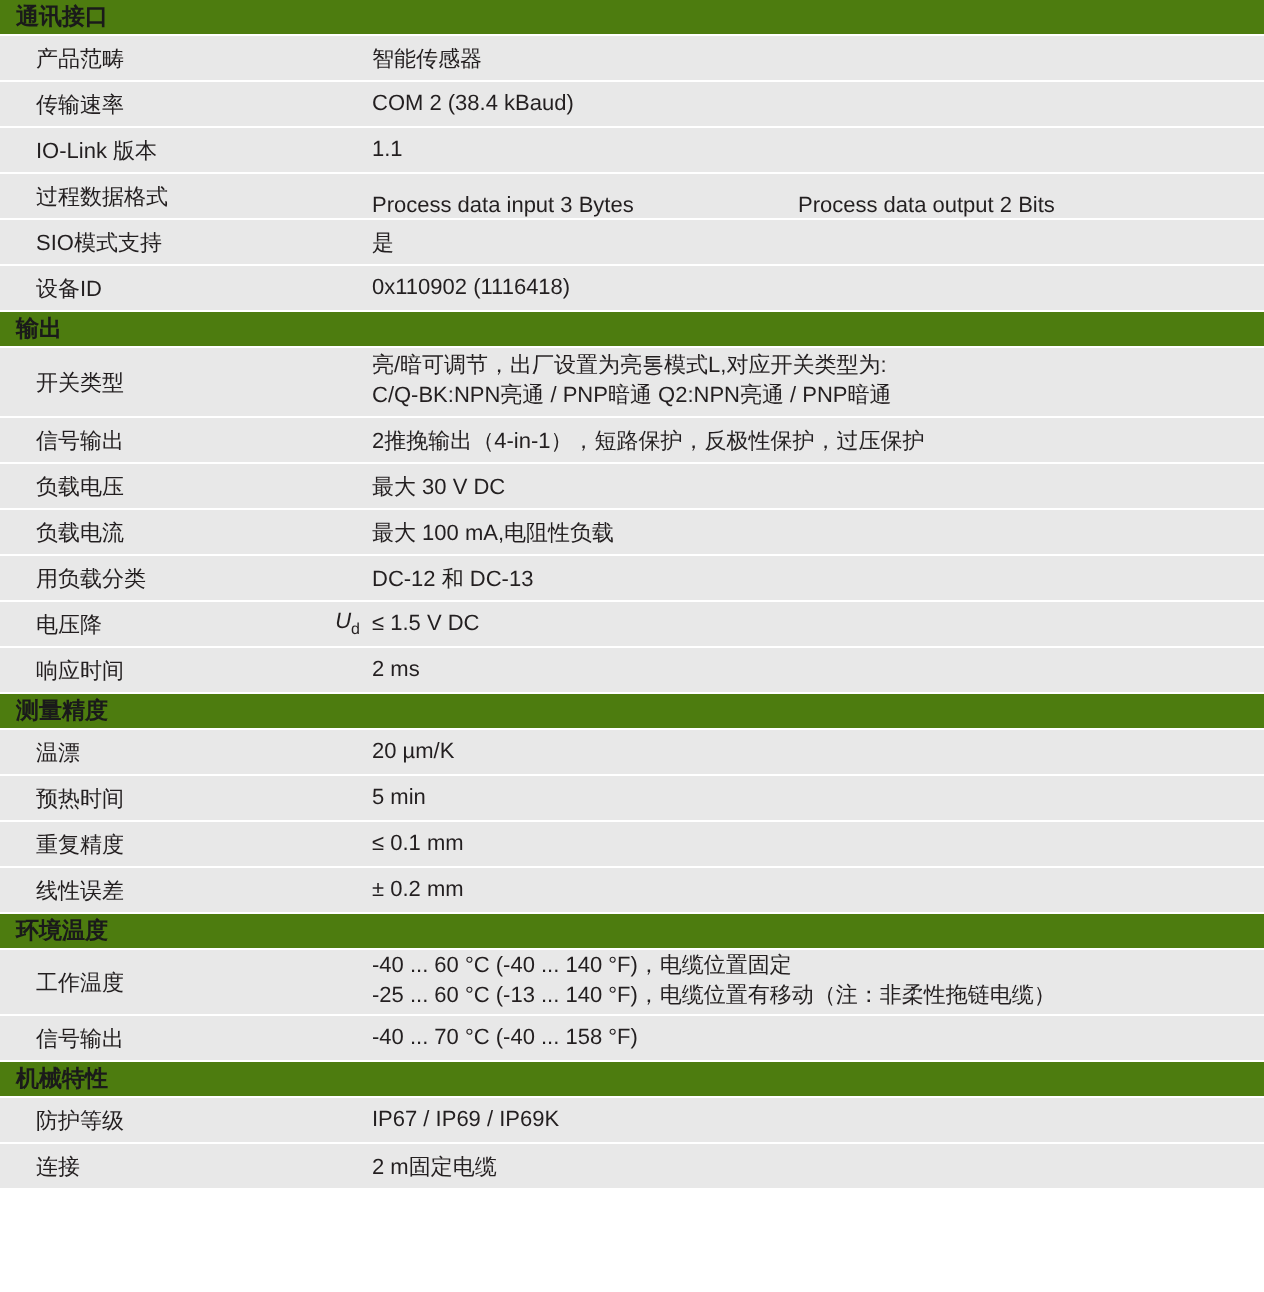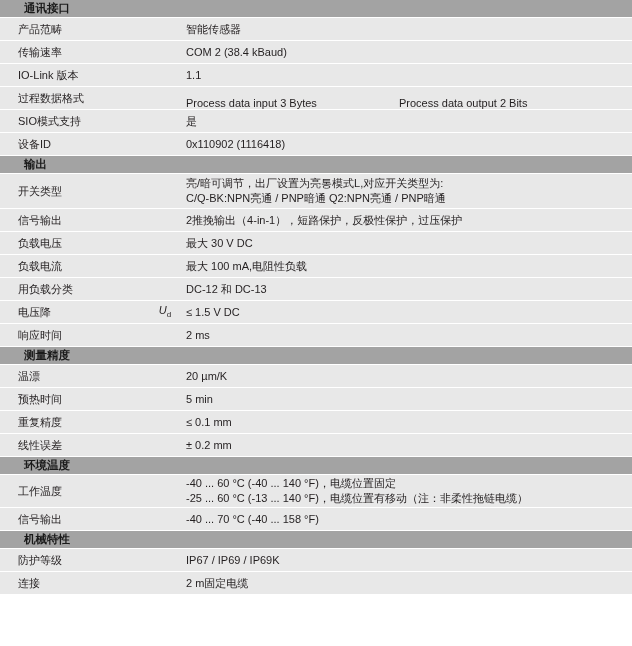--- a/index.html
+++ b/index.html
@@ -23,43 +23,43 @@
     border-collapse: collapse;
     width: 632px;
     table-layout: fixed;
   }
   table.spec td {
     padding: 0;
     vertical-align: middle;
   }
   
   tr.section td {
-    background: #a3a3a3;
+    background: #4d7c0f;
     font-weight: bold;
     font-size: 11.5px;
     height: 17px;
-    padding-left: 24px;
+    padding-left: 8px;
     color: #1a1a1a;
     border-bottom: 1px solid #ffffff;
   }
   
   tr.row td {
     background: #e8e8e8;
     height: 22px;
     border-bottom: 1px solid #ffffff;
     font-size: 11px;
   }
   tr.row td.label {
     padding-left: 18px;
     width: 150px;
     color: #231f20;
   }
   tr.row td.sym {
     width: 28px;
-    text-align: center;
+    text-align: right;
     font-style: italic;
     color: #231f20;
   }
   tr.row td.value {
     padding-left: 6px;
     color: #231f20;
   }
   .multi {
     line-height: 1.35;
     padding-top: 2px;

